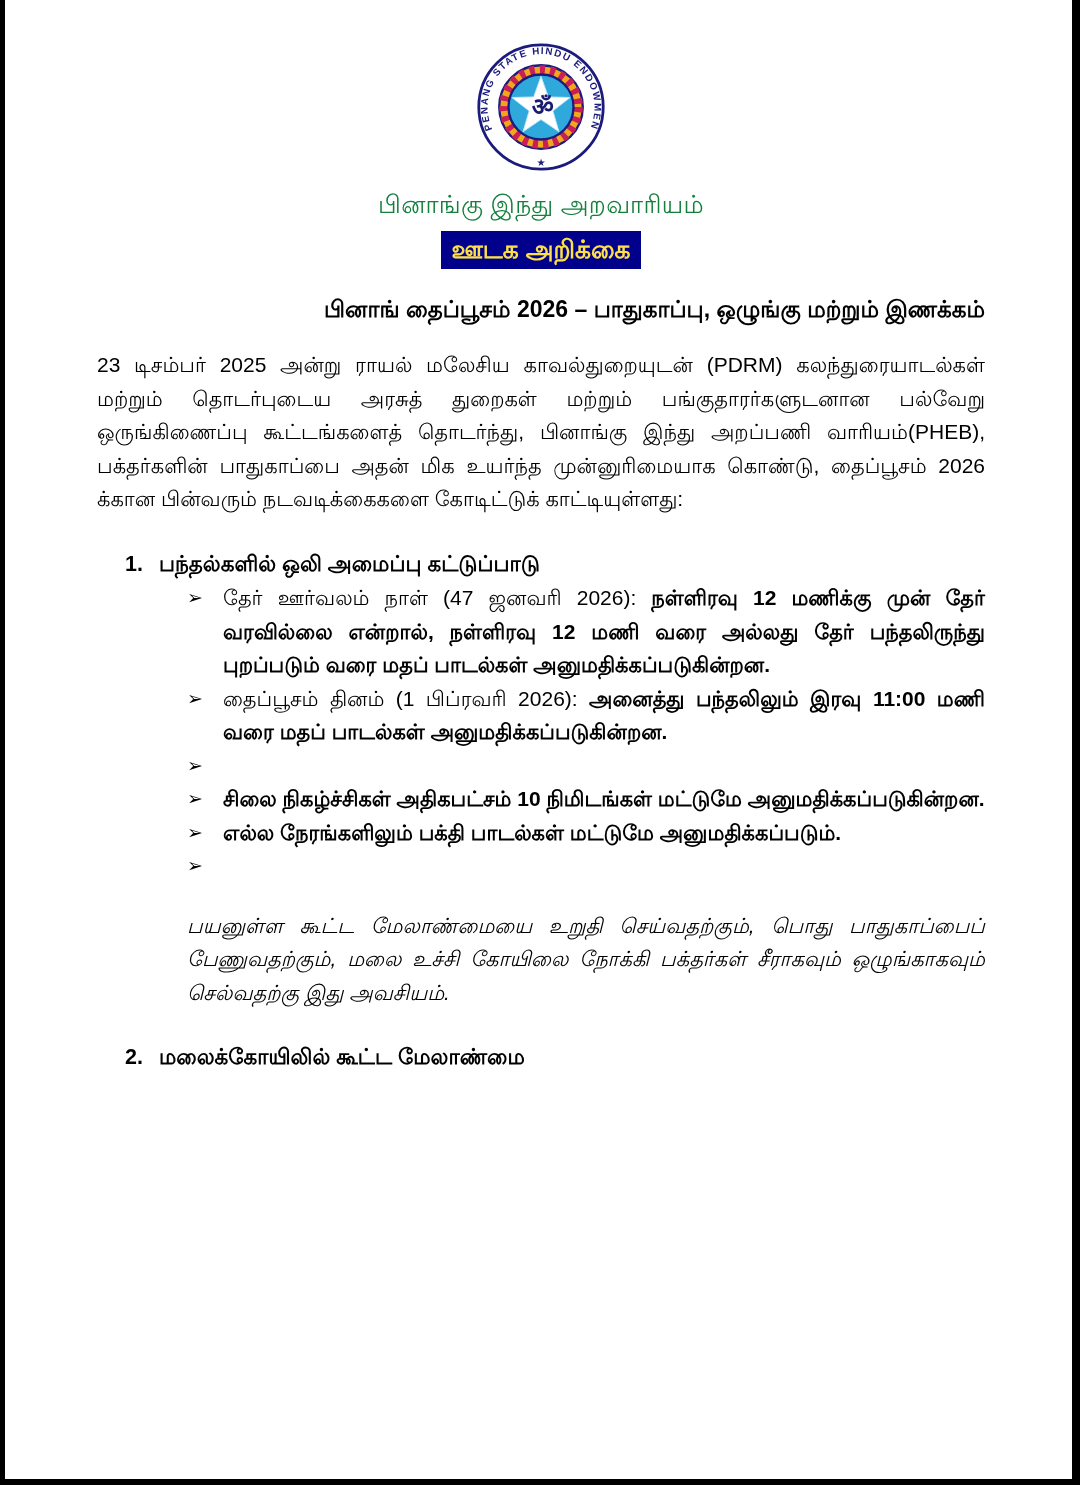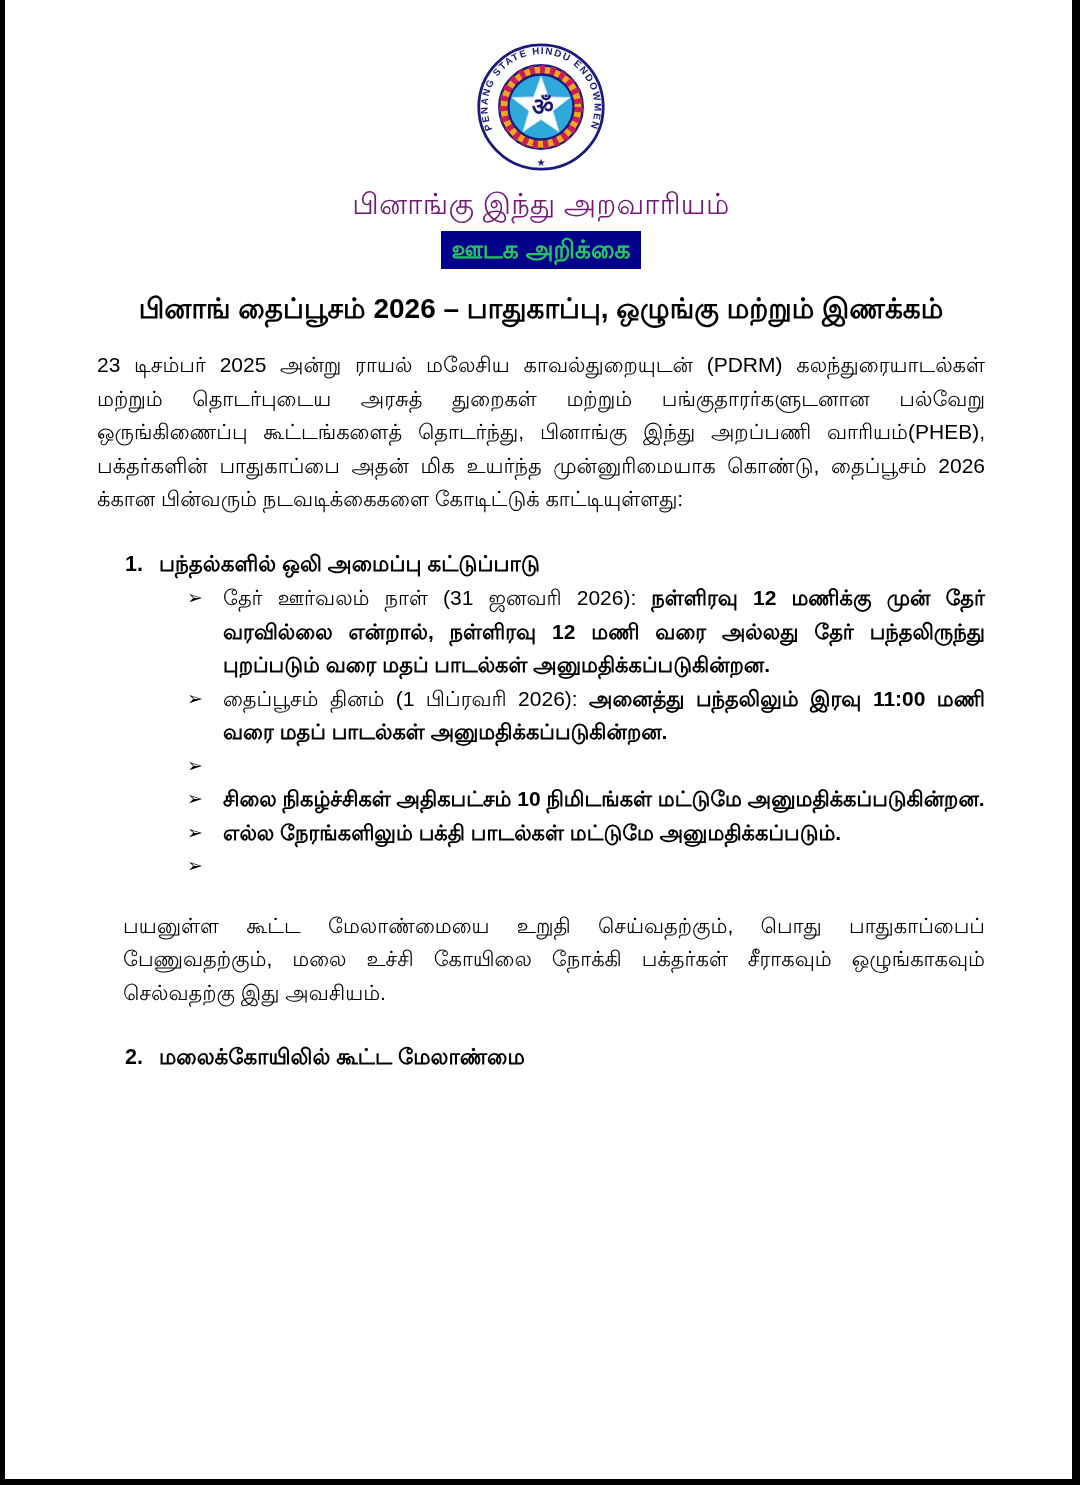--- a/index.html
+++ b/index.html
@@ -15,52 +15,52 @@
   .edge { position:absolute; background:#000; }
   .edge-left   { left:0; top:0; width:5px; height:100%; }
   .edge-right  { right:0; top:0; width:8px; height:100%; }
   .edge-bottom { left:0; bottom:0; width:100%; height:6px; }
 
   .page { padding:42px 95px 0 97px; }
 
   .doc-header { text-align:center; }
   .logo-wrap { display:inline-block; line-height:0; }
   .org-name {
-    font-size:29px; line-height:36px; margin-top:10px;
-    color:#701a75; letter-spacing:0.3px;
+    font-size:25px; line-height:36px; margin-top:10px;
+    color:#15803d; letter-spacing:0.3px;
   }
   .press-label {
     display:inline-block; margin-top:9px;
-    background:#00008B; color:#22c55e;
+    background:#00008B; color:#fde047;
     font-weight:bold; font-size:25px; line-height:30px;
     padding:3px 10px 5px 10px;
   }
   .doc-title {
-    text-align:center; font-weight:bold;
-    font-size:28px; line-height:30px;
+    text-align:right; font-weight:bold;
+    font-size:23px; line-height:30px;
     margin-top:25px;
   }
   .body-text { font-size:21px; line-height:33.5px; text-align:justify; }
   .intro { margin-top:24px; }
 
   .sec1 { margin-top:32px; }
   .sec-head {
     display:flex; font-weight:bold;
     font-size:21.5px; line-height:33.5px;
     padding-left:28px;
   }
   .sec-num { width:34px; flex:none; }
 
   ul.arrow-list { list-style:none; margin:0; padding:0; }
   ul.arrow-list > li { display:flex; padding-left:90px; }
   .arrow { width:36px; flex:none; font-size:19px; line-height:33.5px; }
   .li-text { flex:1; }
   .b { font-weight:bold; }
 
-  .note-para, .sec-body { margin-left:26px; }
+  .note-para, .sec-body { margin-left:90px;font-style:italic; }
   .note-para { margin-top:26px; }
   .sec2 { margin-top:32px; }
   .para-gap { margin-top:28px; }
   p { margin:0; }
 </style>
 </head>
 <body>
 
 <div class="edge edge-left"></div>
 <div class="edge edge-right"></div>
@@ -95,21 +95,21 @@
   <p class="body-text intro">23 டிசம்பர் 2025 அன்று ராயல் மலேசிய காவல்துறையுடன் (PDRM) கலந்துரையாடல்கள் மற்றும் தொடர்புடைய அரசுத் துறைகள் மற்றும் பங்குதாரர்களுடனான பல்வேறு ஒருங்கிணைப்பு கூட்டங்களைத் தொடர்ந்து, பினாங்கு இந்து அறப்பணி வாரியம்(PHEB), பக்தர்களின் பாதுகாப்பை அதன் மிக உயர்ந்த முன்னுரிமையாக கொண்டு, தைப்பூசம் 2026 க்கான பின்வரும் நடவடிக்கைகளை கோடிட்டுக் காட்டியுள்ளது:</p>
 
   <div class="sec1">
     <div class="sec-head">
       <span class="sec-num">1.</span>
       <span>பந்தல்களில் ஒலி அமைப்பு கட்டுப்பாடு</span>
     </div>
     <ul class="arrow-list body-text">
       <li>
         <span class="arrow">➢</span>
-        <span class="li-text"><span>தேர் ஊர்வலம் நாள் (31 ஜனவரி 2026): </span><span class="b">நள்ளிரவு 12 மணிக்கு முன் தேர் வரவில்லை என்றால், நள்ளிரவு 12 மணி வரை அல்லது தேர் பந்தலிருந்து புறப்படும் வரை மதப் பாடல்கள் அனுமதிக்கப்படுகின்றன.</span><span></span></span>
+        <span class="li-text"><span>தேர் ஊர்வலம் நாள் (47 ஜனவரி 2026): </span><span class="b">நள்ளிரவு 12 மணிக்கு முன் தேர் வரவில்லை என்றால், நள்ளிரவு 12 மணி வரை அல்லது தேர் பந்தலிருந்து புறப்படும் வரை மதப் பாடல்கள் அனுமதிக்கப்படுகின்றன.</span><span></span></span>
       </li>
       <li>
         <span class="arrow">➢</span>
         <span class="li-text"><span>தைப்பூசம் தினம் (1 பிப்ரவரி 2026): </span><span class="b">அனைத்து பந்தலிலும் இரவு 11:00 மணி வரை மதப் பாடல்கள் அனுமதிக்கப்படுகின்றன.</span><span></span></span>
       </li>
       <li>
         <span class="arrow">➢</span>
       </li>
       <li>
         <span class="arrow">➢</span>

